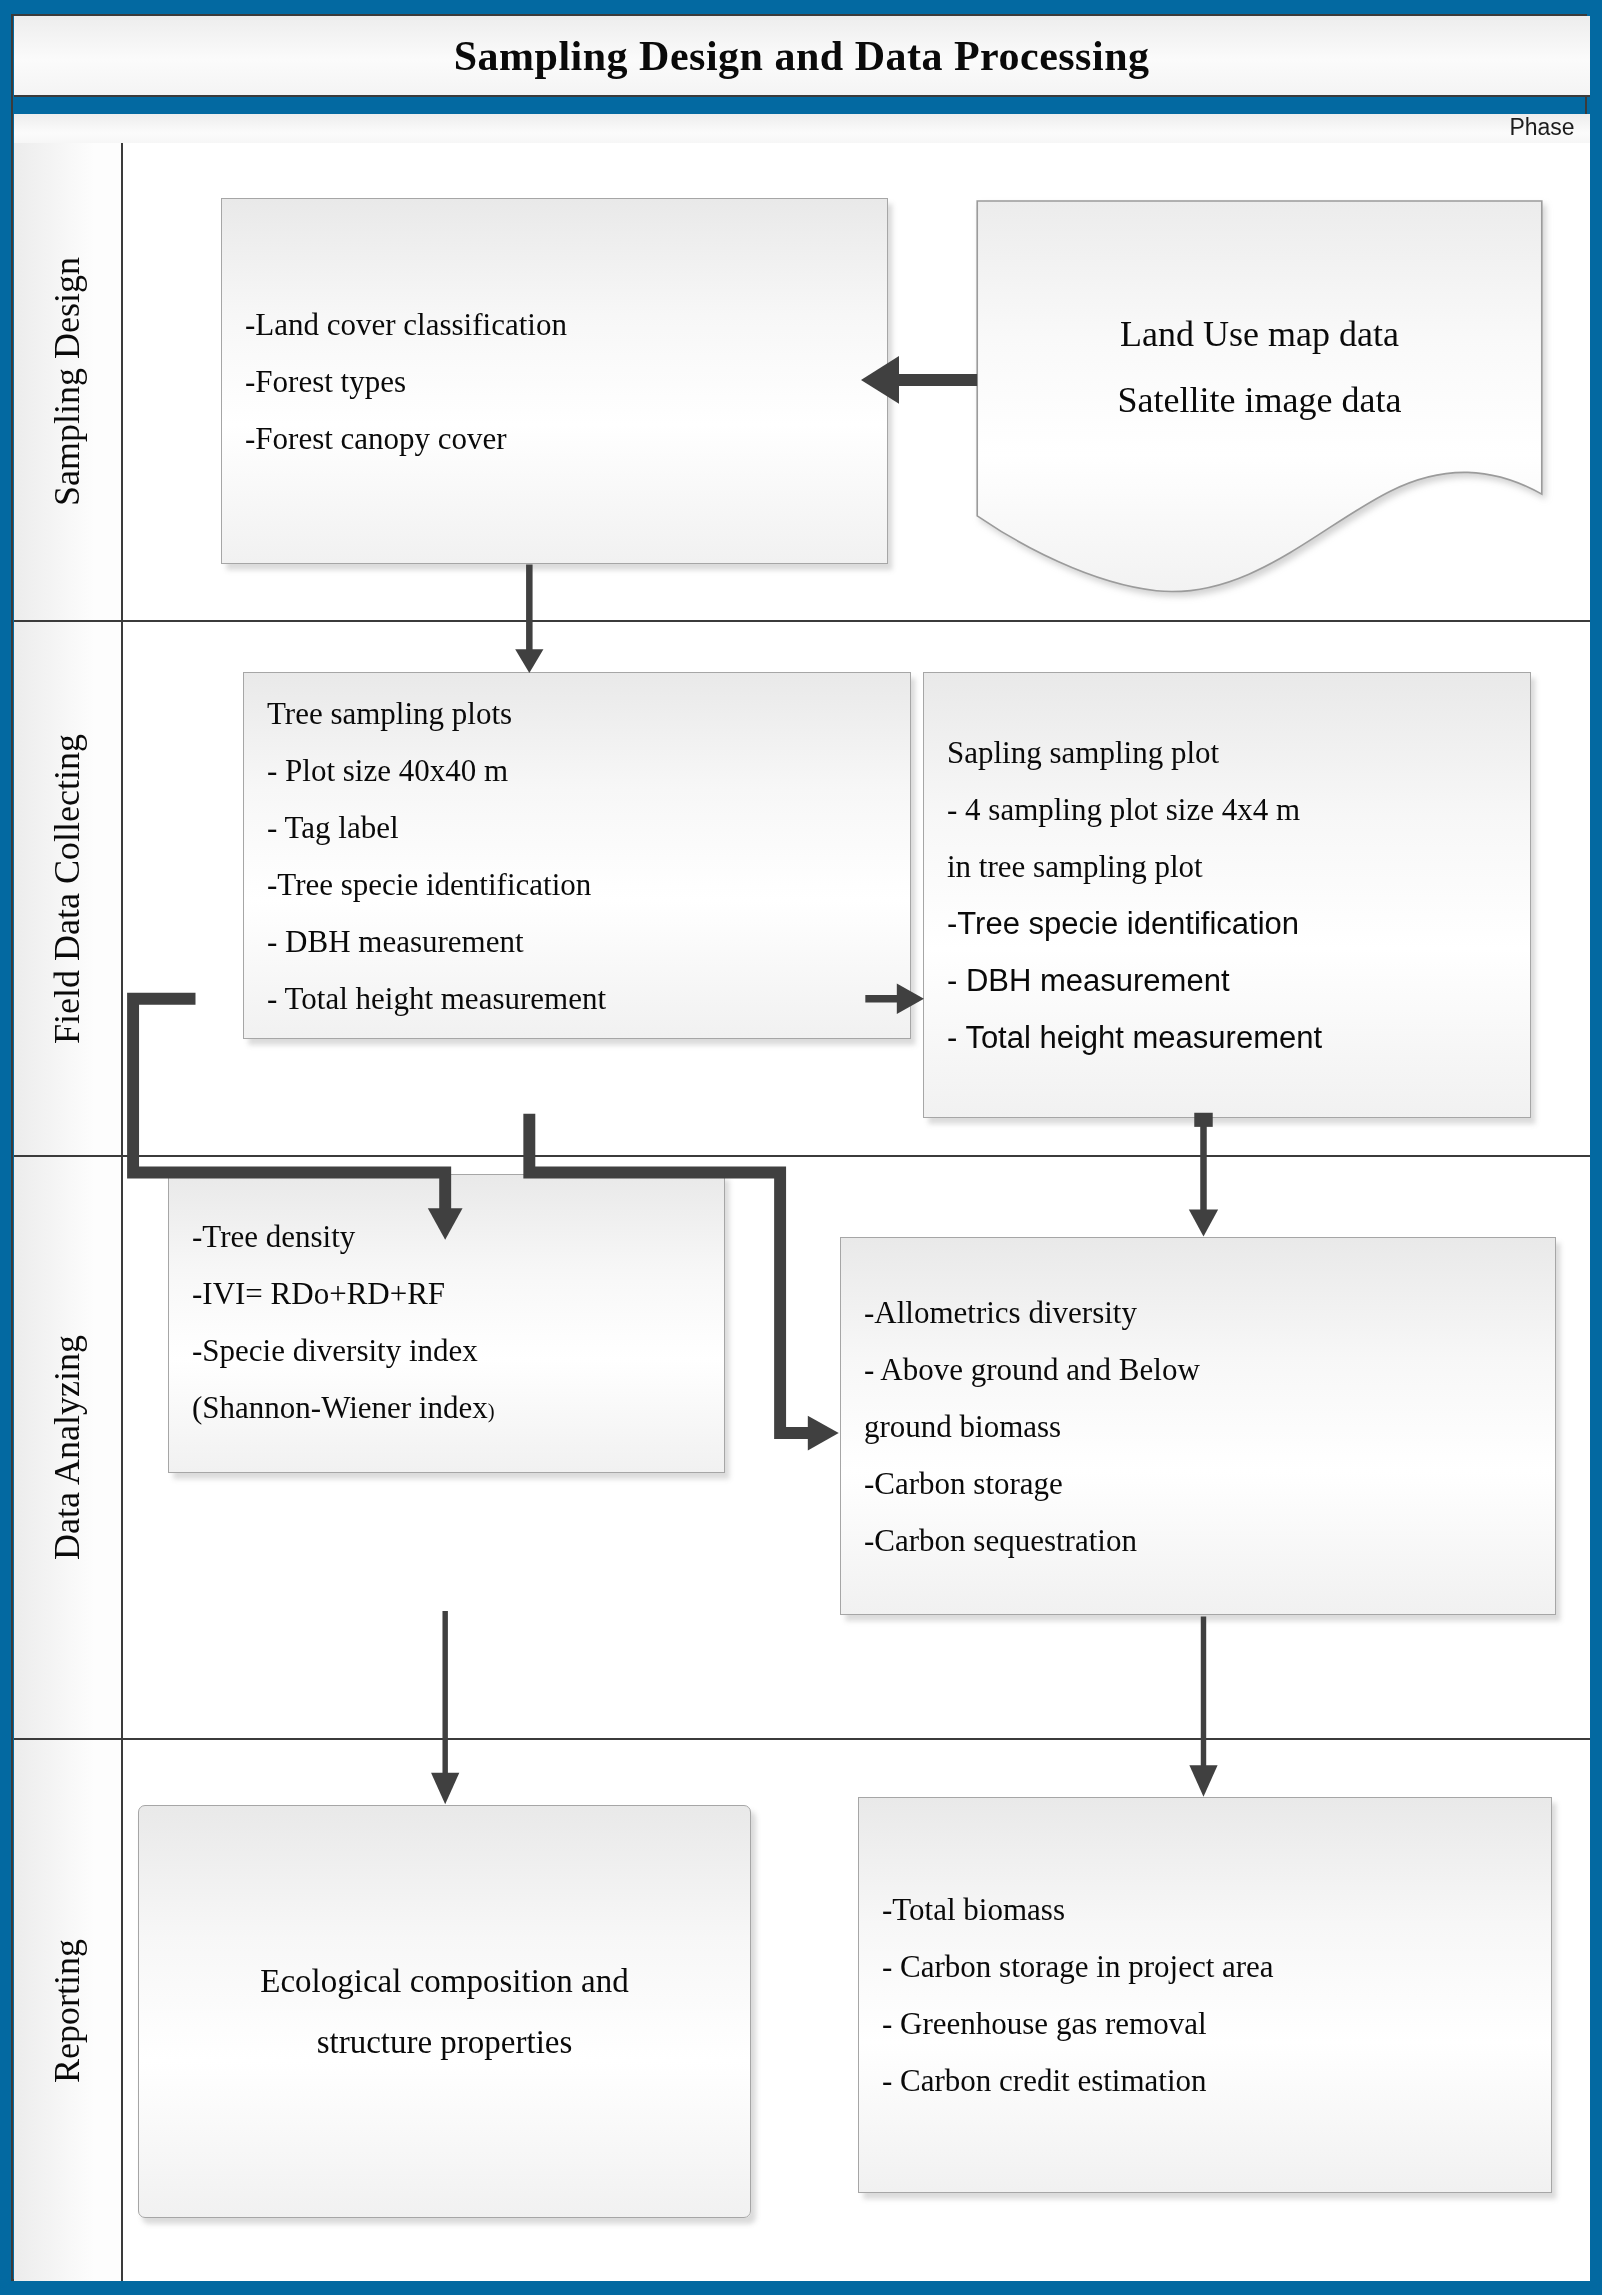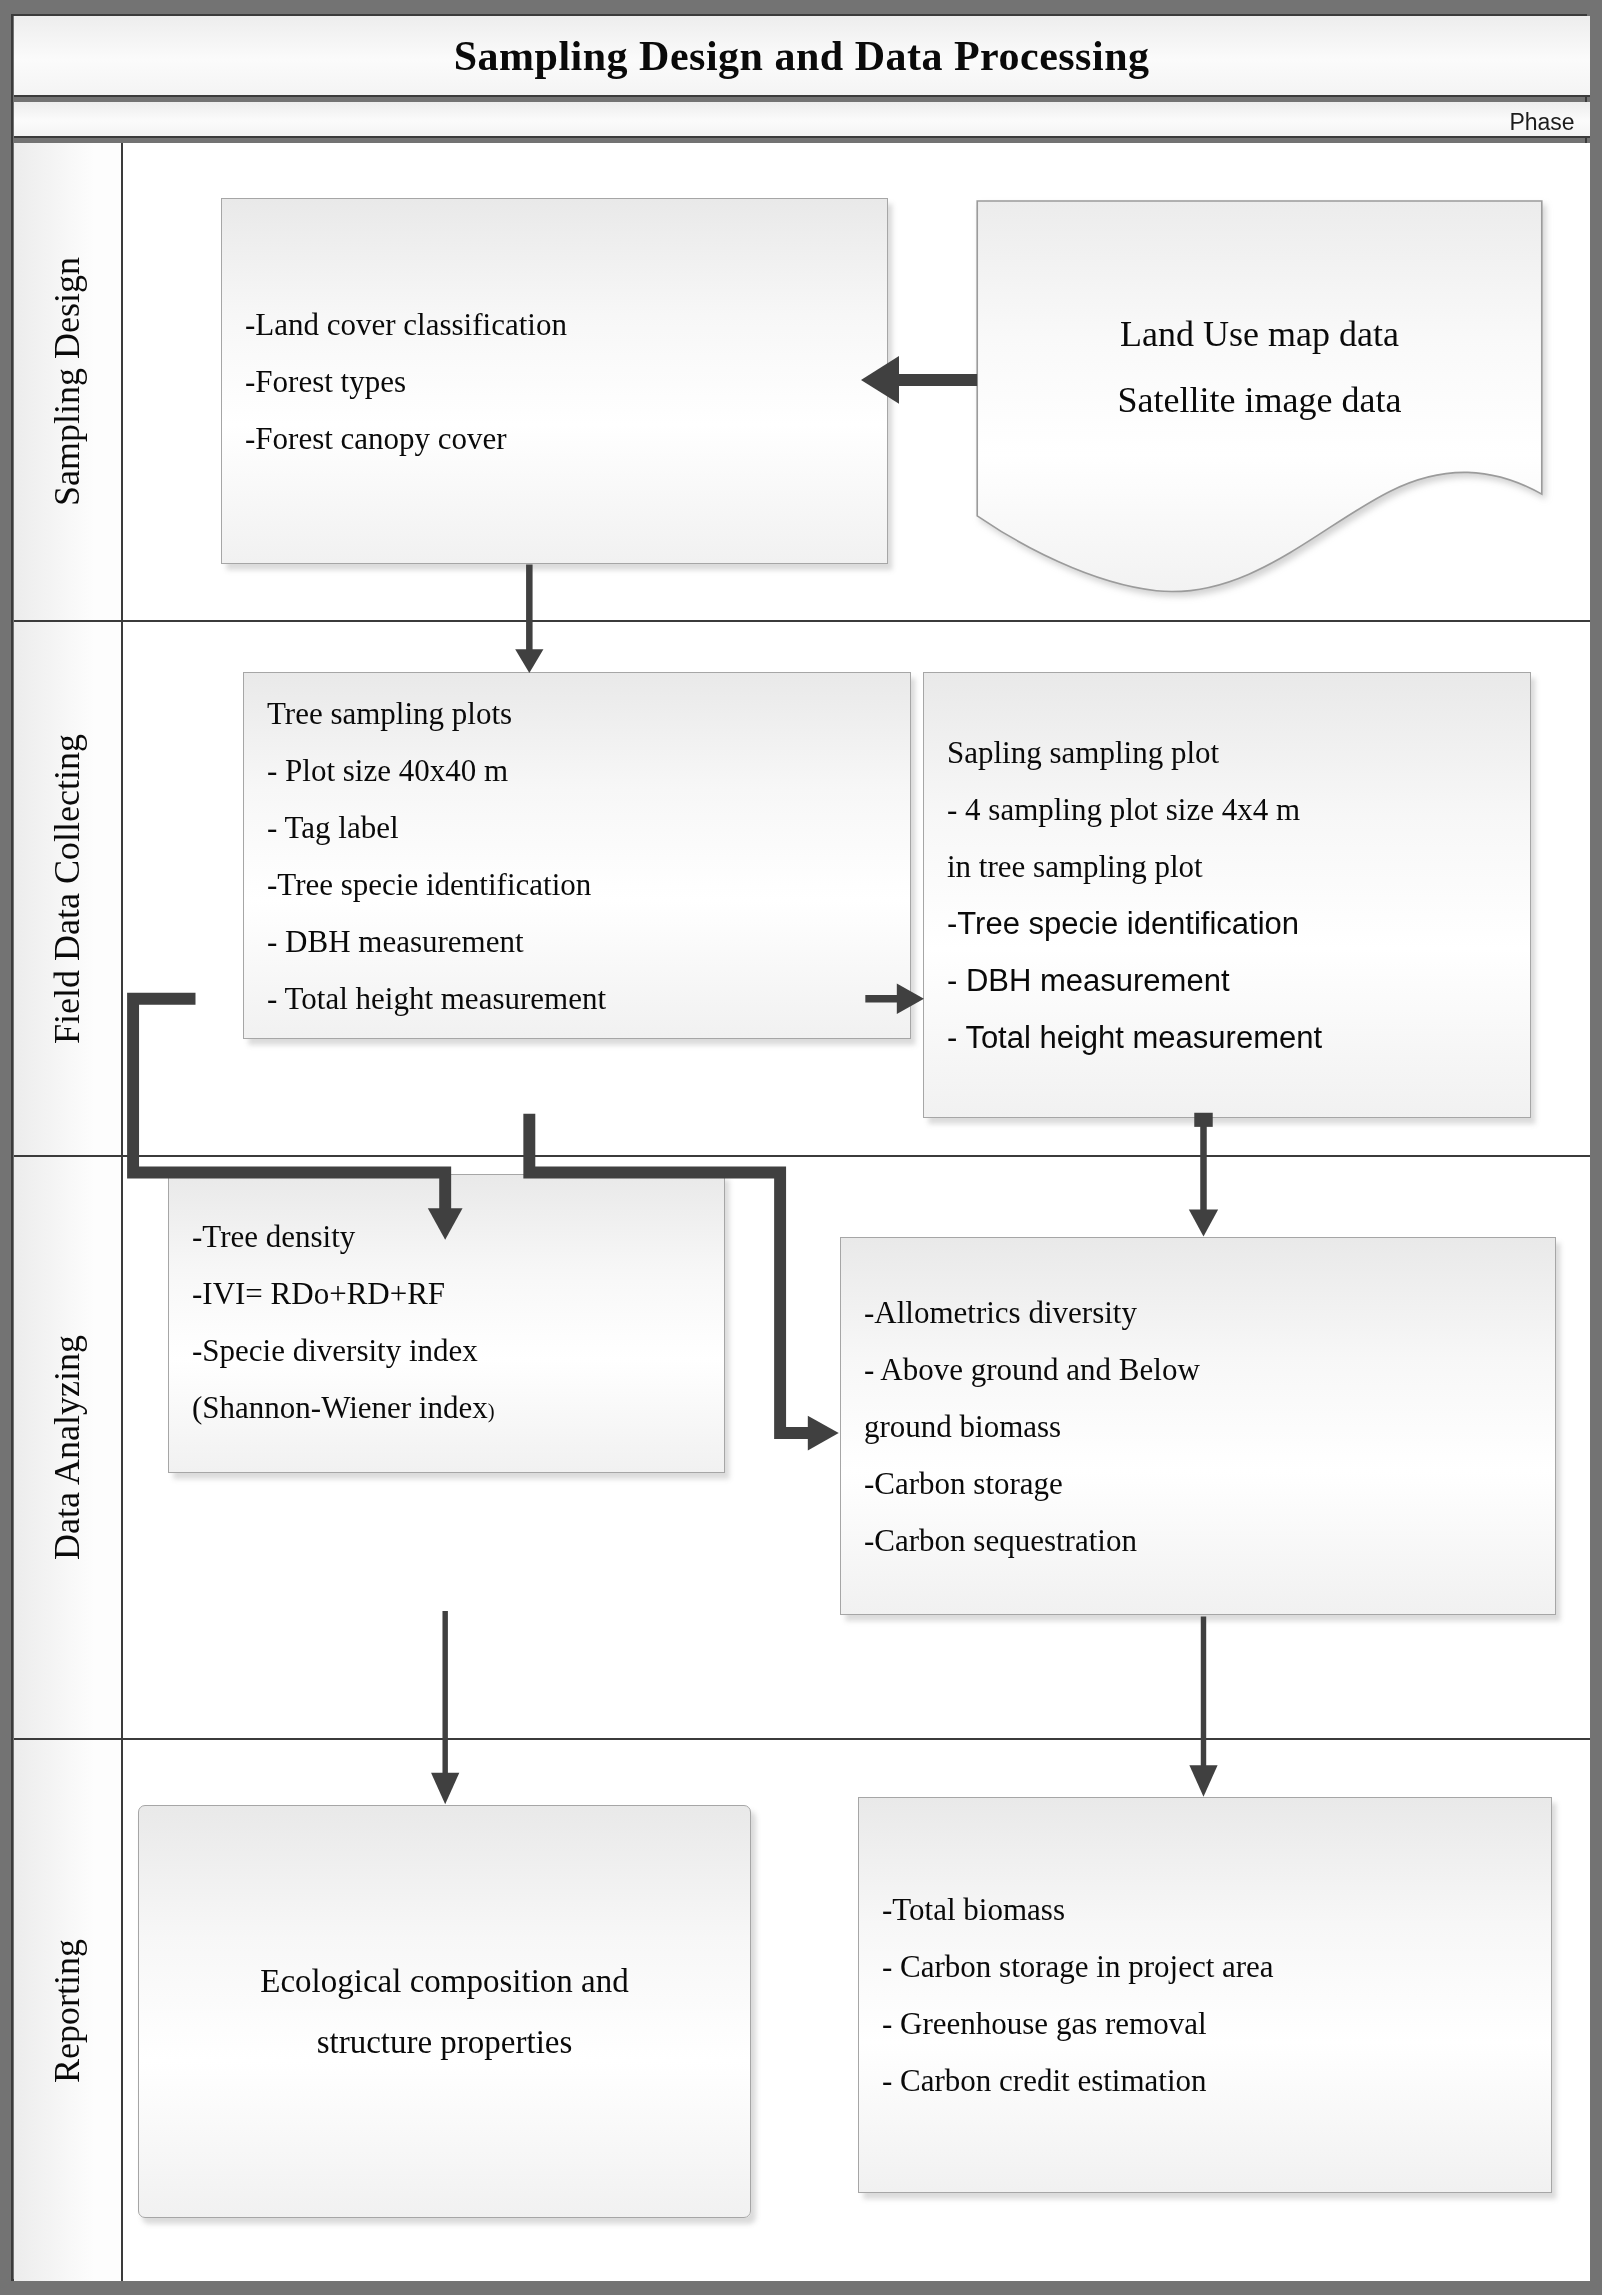--- a/index.html
+++ b/index.html
@@ -1,26 +1,26 @@
 <!DOCTYPE html>
 <html style="font-size:8.7px"><head>
 <meta charset="utf-8">
 <style>
   html,body{margin:0;padding:0;background:#ffffff;}
-  .page{position:relative;width:1602px;height:2295px;background:#737373;overflow:hidden;
+  .page{position:relative;width:1602px;height:2295px;background:#0369a1;overflow:hidden;
         font-family:"Liberation Serif","DejaVu Serif",serif;color:#0a0a0a;}
   .frame{position:absolute;left:11px;top:13.6px;width:1576px;height:2267px;
          border:2.7px solid #3b3b3b;box-sizing:border-box;}
   .band{position:absolute;left:13.6px;width:1576px;box-sizing:border-box;
         background:linear-gradient(180deg,#ededed 0%,#fbfbfb 55%,#f4f4f4 100%);}
   .title-band{top:16.3px;height:81px;border-bottom:2.7px solid #3b3b3b;
               display:flex;align-items:center;justify-content:center;}
   .title-band .t{font-size:42px;font-weight:bold;letter-spacing:0.5px;}
-  .phase-band{top:102px;height:36px;border-bottom:2.7px solid #3b3b3b;
-              display:flex;align-items:flex-end;justify-content:flex-end;padding-right:15px;}
+  .phase-band{top:114px;height:36px;border-bottom:2.7px solid #3b3b3b;
+              display:flex;align-items:flex-start;justify-content:flex-end;padding-right:15px;}
   .phase-band .p{font-family:"Liberation Sans","DejaVu Sans",sans-serif;font-size:23px;color:#1c1c1c;}
   .lane-row{position:absolute;left:13.6px;width:1576px;box-sizing:border-box;background:#ffffff;}
   .lane-row.bordered{border-bottom:2.7px solid #3b3b3b;}
   .lane-label{position:absolute;left:0;top:0;width:109px;height:100%;box-sizing:border-box;
               border-right:2.7px solid #3b3b3b;
               background:linear-gradient(90deg,#ececec 0%,#fdfdfd 75%);
               display:flex;align-items:center;justify-content:center;}
   .lane-label span{writing-mode:vertical-rl;transform:rotate(180deg);
                    font-size:36px;white-space:nowrap;}
   .node{position:absolute;box-sizing:border-box;border:1.6px solid #a6a6a6;

